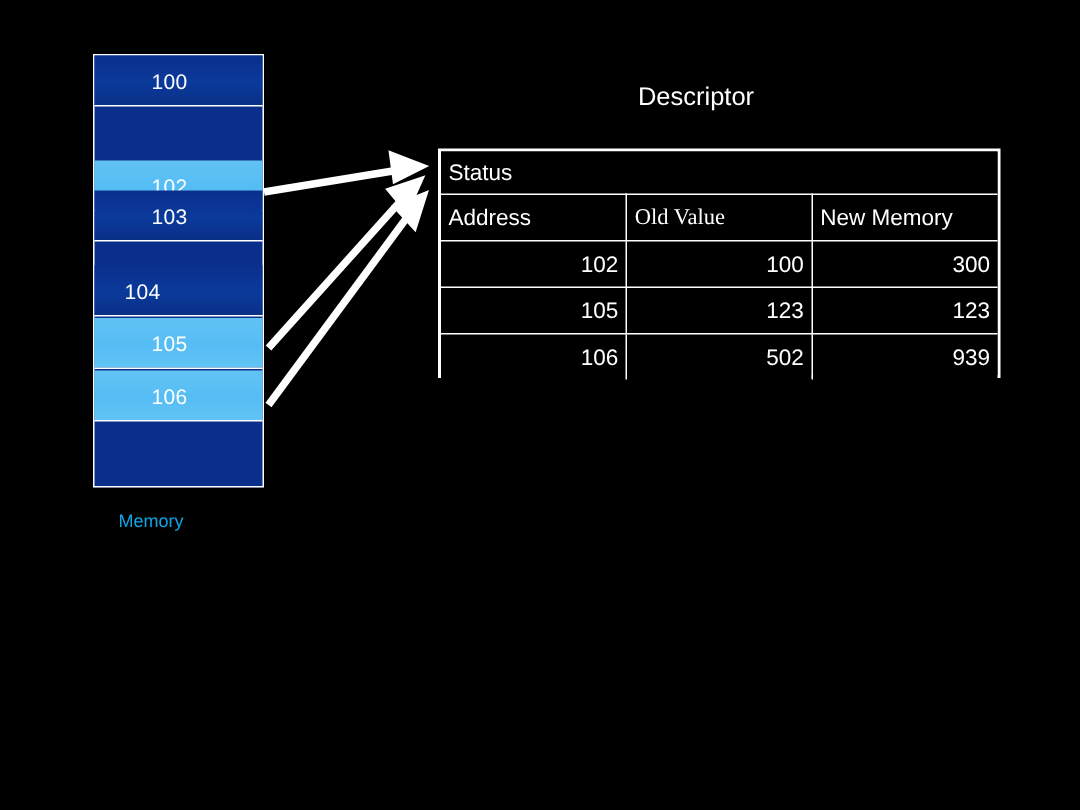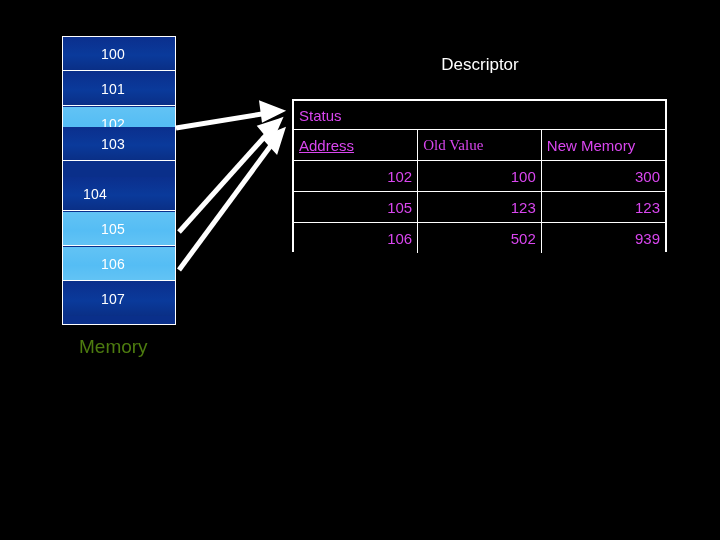--- a/index.html
+++ b/index.html
@@ -54,29 +54,29 @@
     background: linear-gradient(to bottom, #62c3f4 0%, #55bdf4 55%, #62c3f4 100%);
   }
   .mem-cell.last {
     border-bottom: none;
   }
 
   #memory-label {
     position: absolute;
     left: 79px;
     top: 337px;
-    color: #4d7c0f;
-    font-size: 19px;
+    color: #0ea5e9;
+    font-size: 12px;
     line-height: 20px;
   }
 
   
   #descriptor-title {
     position: absolute;
-    left: 292px;
+    left: 276px;
     top: 54px;
     width: 376px;
     text-align: center;
     color: #ffffff;
     font-size: 17px;
     line-height: 22px;
   }
 
   #descriptor-table {
     position: absolute;
@@ -89,21 +89,21 @@
     background: #000000;
   }
   #descriptor-table table {
     border-collapse: collapse;
     width: 100%;
     height: 100%;
     table-layout: fixed;
   }
   #descriptor-table td {
     border: 1px solid #ffffff;
-    color: #d946ef;
+    color: #ffffff;
     font-size: 15px;
     padding: 0 5px;
     height: 30px;
     vertical-align: middle;
     background: #000000;
   }
   #descriptor-table td.status-cell {
     border-left: none;
     border-top: none;
     border-right: none;
@@ -118,47 +118,45 @@
   }
   #descriptor-table tr td:first-child {
     border-left: none;
   }
   #descriptor-table tr td:last-child {
     border-right: none;
   }
   #descriptor-table tr:last-child td {
     border-bottom: none;
   }
-  .col-addr  { width: 126px; text-decoration: underline; }
+  .col-addr  { width: 126px; }
   .col-old   { width: 125px; font-family: Liberation Serif, serif; }
   .col-new   { width: 124px; }
 
   
   #arrow-layer {
     position: absolute;
     left: 0; top: 0;
     width: 720px;
     height: 540px;
     pointer-events: none;
   }
 </style>
 </head>
 <body>
 
 <div id="slide">
 
   <div id="memory-column">
     <div class="mem-cell dark" style="top:0px;"><span>100</span></div>
-    <div class="mem-cell dark" style="top:35px;"><span>101</span></div>
     <div class="mem-cell light" style="top:70px;"><span>102</span></div>
     <div class="mem-cell dark" style="top:90px;"><span>103</span></div>
     <div class="mem-cell dark" style="top:140px;padding-left:20px;"><span>104</span></div>
     <div class="mem-cell light" style="top:175px;"><span>105</span></div>
     <div class="mem-cell light" style="top:210px;"><span>106</span></div>
-    <div class="mem-cell dark last" style="top:245px;"><span>107</span></div>
   </div>
 
   <div id="memory-label">Memory</div>
 
   <div id="descriptor-title">Descriptor</div>
 
   <div id="descriptor-table">
     <table>
       <tbody>
           <tr>

